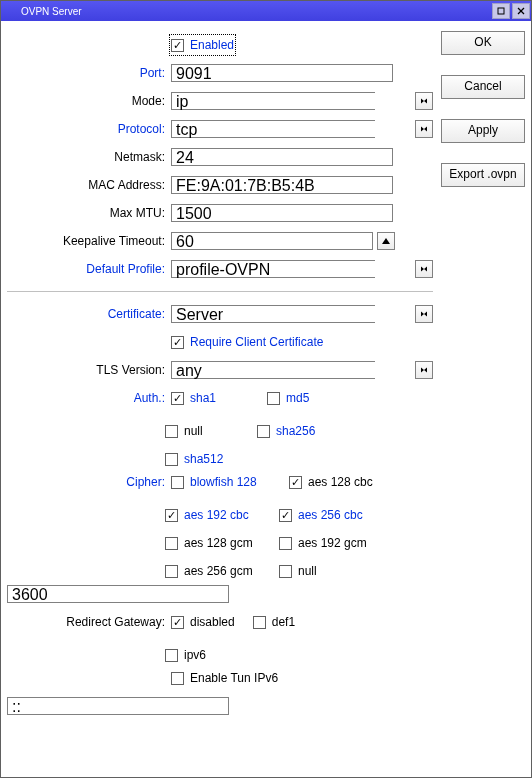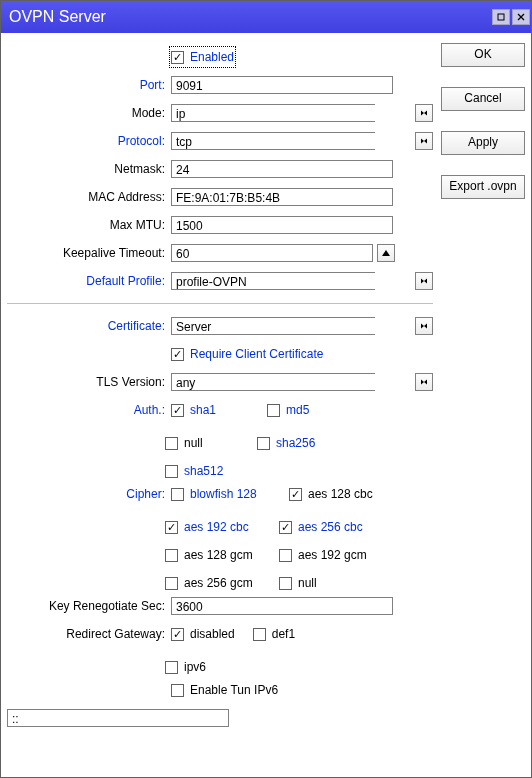--- a/index.html
+++ b/index.html
@@ -11,27 +11,27 @@
   }
   .window {
     width: 532px;
     height: 778px;
     border: 1px solid #606060;
     box-sizing: border-box;
     display: flex;
     flex-direction: column;
   }
   .titlebar {
-    height: 32px;
+    height: 20px;
     background: linear-gradient(to bottom, #5555f0, #4040e0);
     display: flex;
     align-items: center;
     color: #fff;
-    padding-left: 8px;
-    font-size: 16px;
+    padding-left: 20px;
+    font-size: 10px;
   }
   .titlebar-title {
     flex: 1;
   }
   .titlebar-buttons {
     display: flex;
   }
   .titlebar-btn {
     width: 16px;
     height: 14px;
@@ -83,21 +83,21 @@
     flex: 1;
     display: flex;
     align-items: center;
     gap: 4px;
   }
   .input-box {
     height: 18px;
     border: 1px solid #808080;
     background: #fff;
     padding: 0 4px;
-    font-size: 12px;
+    font-size: 16px;
     line-height: 18px;
     box-sizing: border-box;
   }
   .input-wide {
     width: 202px;
   }
   .spin-btn, .drop-btn {
     width: 18px;
     height: 18px;
     border: 1px solid #808080;
@@ -380,21 +380,20 @@
           <span class="checkbox"></span>
           <span>aes 256 gcm</span>
         </span>
         <span class="chk-lbl">
           <span class="checkbox"></span>
           <span>null</span>
         </span>
       </div>
 
       <div class="row">
-        <div class="label-cell">Key Renegotiate Sec:</div>
         <div class="value-cell">
           <div class="input-box" style="width:222px">3600</div>
         </div>
       </div>
 
       <div class="row">
         <div class="label-cell">Redirect Gateway:</div>
         <div class="value-cell">
           <span class="chk-lbl">
             <span class="checkbox">✓</span>

